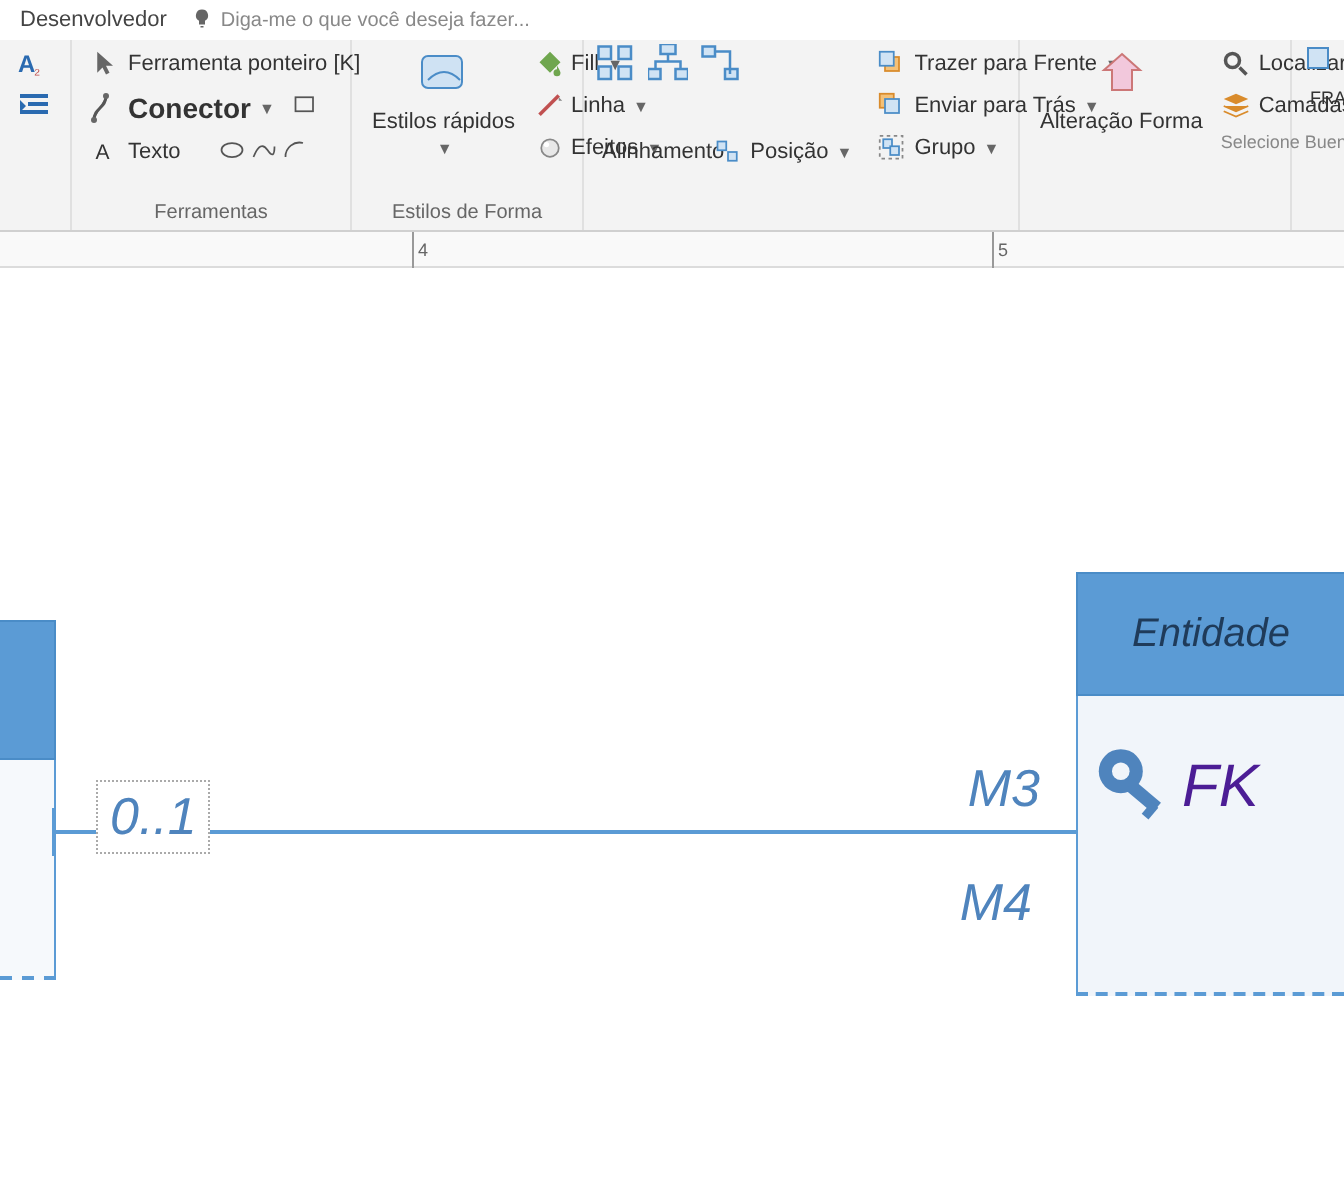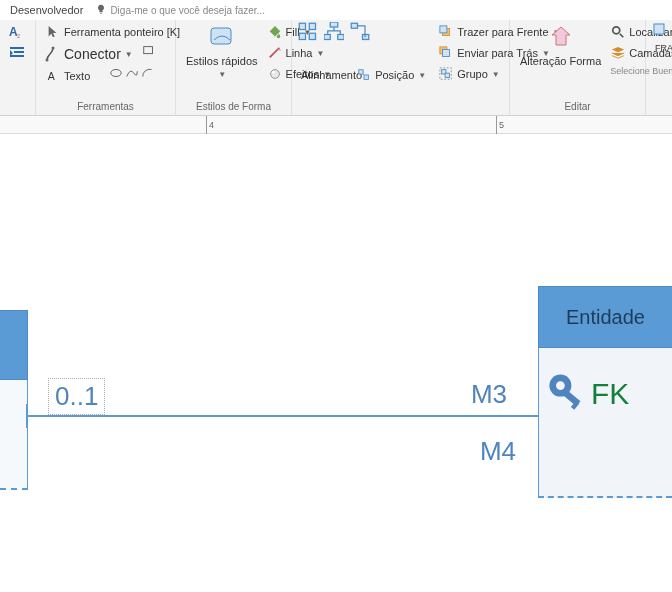--- a/index.html
+++ b/index.html
@@ -68,21 +68,21 @@
     gap: 3px;
     padding: 2px 3px;
     color: #333;
     font-size: 11px;
     white-space: nowrap;
   }
   .btn .ic { display: inline-flex; width: 16px; height: 16px; align-items: center; justify-content: center; }
   .btn-lg { flex-direction: column; text-align: center; font-size: 11px; padding: 2px 4px; }
   .btn-lg .ic { width: 28px; height: 28px; }
   .col { display: flex; flex-direction: column; gap: 1px; }
-  .row { display: flex; gap: 2px; }
+  .row { display: flex; gap: 2px; align-items: center; }
   .dd { font-size: 8px; color: #666; margin-left: 1px; }
   .ruler {
     height: 18px;
     background: #f9f9f9;
     border-bottom: 1px solid #dcdcdc;
     position: relative;
     font-size: 9px;
     color: #666;
   }
   .ruler .tick {
@@ -99,20 +99,21 @@
     width: 1px; height: 18px;
     background: #999;
   }
   .ruler .tick span { margin-left: 3px; }
   .canvas {
     position: absolute;
     left: 0; right: 0;
     top: 134px;
     bottom: 0;
     background: #fff;
+    font-style: italic;
   }
   .shape {
     position: absolute;
   }
   
   .left-head {
     left: 0; top: 176px;
     width: 28px; height: 70px;
     background: #5b9bd5;
     border: 1px solid #4a8cc7;
@@ -140,21 +141,21 @@
   }
   .right-body {
     right: 0; top: 214px;
     width: 134px; height: 150px;
     background: #f1f5fa;
     border-left: 1px solid #5b9bd5;
     border-bottom: 2px dashed #5b9bd5;
     display: flex;
     align-items: flex-start;
     padding: 20px 6px;
-    color: #15803d;
+    color: #4c1d95;
     font-size: 30px;
   }
   .right-body .keywrap {
     display: flex;
     align-items: center;
     gap: 2px;
   }
   .key-svg { width: 44px; height: 44px; }
   
   .conn-line {
@@ -173,24 +174,24 @@
   }
   
   .lbl {
     position: absolute;
     font-size: 26px;
     color: #4f84bd;
     background: #fff;
     padding: 2px 6px;
   }
   .lbl-01 {
-    left: 48px; top: 244px;
+    left: 48px; top: 256px;
     border: 1px dotted #aaa;
   }
-  .lbl-m3 { right: 159px; top: 243px; text-align: right; }
+  .lbl-m3 { right: 146px; top: 243px; text-align: right; }
   .lbl-m2 { left: 48px; top: 300px; }
   .lbl-m4 { right: 150px; top: 300px; }
 
   
   svg .blue { fill: #2a6ab0; }
   svg .gray { fill: #666; }
   svg .green { fill: #6fa64e; }
   svg .orange { fill: #d98b2b; }
 </style>
 </head>
@@ -237,21 +238,21 @@
         <div class="btn">
           <span class="ic">
             <svg viewBox="0 0 16 16" width="14" height="14">
                 <path class="gray" d="M3 1l0 12 3-3 2 4 2-1-2-4 4 0z"></path>
               </svg>
           </span>
           <span>Ferramenta ponteiro [K]</span>
         </div>
       </div>
       <div class="row">
-        <div class="btn" style="font-size:14px;font-weight:400">
+        <div class="btn" style="font-size:14px;font-weight:700">
           <span class="ic">
             <svg viewBox="0 0 16 16" width="16" height="16">
                 <path class="gray" d="M2 14c0-6 6-6 6-12" stroke="#555" stroke-width="1.5" fill="none"></path>
                 <circle cx="2" cy="14" r="1.5" class="gray"></circle>
                 <circle cx="8" cy="2" r="1.5" class="gray"></circle>
               </svg>
           </span>
           <span>Conector</span>
           <span class="dd">▼</span>
         </div>
@@ -439,21 +440,20 @@
                 <path d="M1 11l7 3 7-3" fill="none" stroke="#d98b2b"></path>
               </svg>
             </span>
           <span>Camadas</span>
         </div>
         <div class="btn" style="font-size:9px;color:#888">
           <span>Selecione Bueno</span>
         </div>
       </div>
     </div>
-    <div class="group-label">Editar</div>
   </div>
 
   <div class="group" style="width:24px;border-right:none">
     <div class="group-body col">
       <span class="ic"><svg viewBox="0 0 16 16" width="16" height="16">
             <rect x="2" y="2" width="10" height="10" fill="#d0e3f4" stroke="#4a8cc7"></rect>
           </svg></span>
       <div class="btn" style="font-size:9px">FRA</div>
     </div>
     <div class="group-label"></div>

